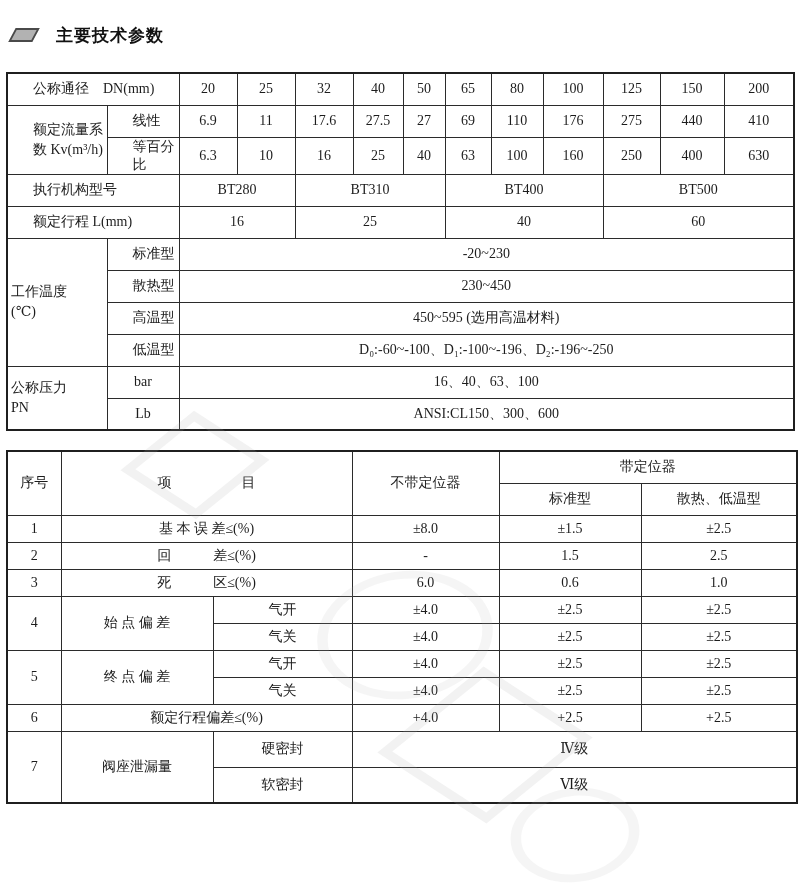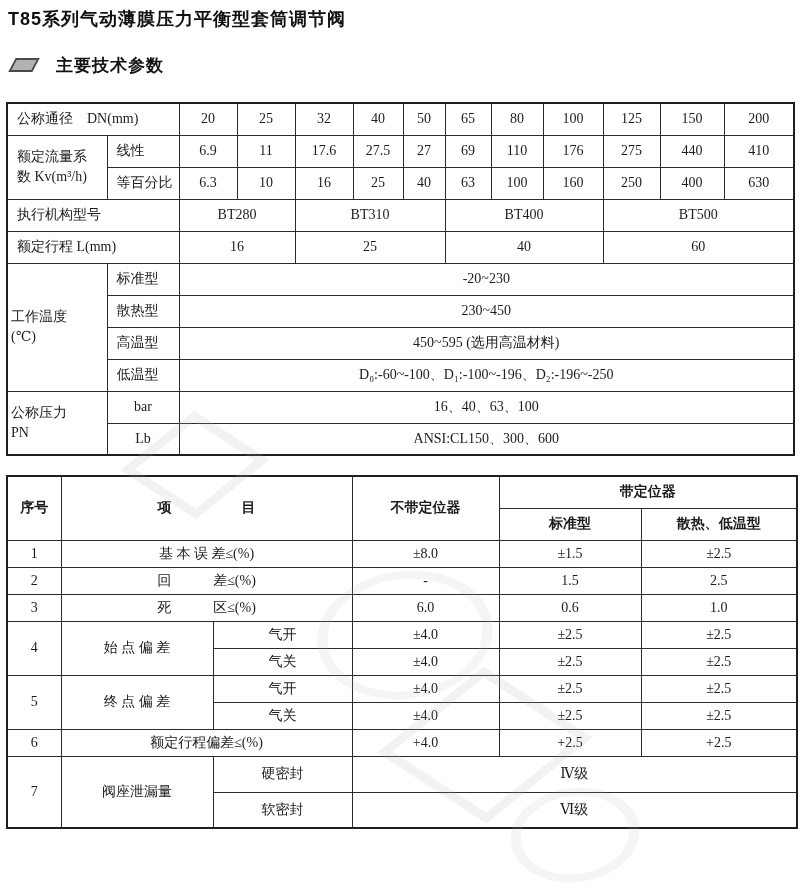--- a/index.html
+++ b/index.html
@@ -55,25 +55,25 @@
     border: 1px solid #2b2b2b;
     font-size: 14px;
     text-align: center;
     padding: 0 3px;
     color: #1c1c1c;
     overflow: hidden;
   }
   .t1 { margin: 28px 0 0 6px; width: 787px; }
   .t1 td { height: 32px; }
   .t2 { margin: 19px 0 0 6px; width: 790px; }
-  .t2 td.hd { height: 32px; font-weight: bold; }
+  .t2 td.hd { height: 32px; }
   .t2 td.dr { height: 27px; }
   .t2 td.lg { height: 36px; }
 
-  .lbl { text-align: left; padding-left: 9px; }
+  .lbl { text-align: left; padding-left: 25px; }
   .pre { white-space: pre-line; line-height: 1.4; padding-top: 2px; padding-bottom: 2px; }
   .ctr { text-align: left; padding-left: 3px; }
 
   
   .watermark { position: absolute; inset: 0; pointer-events: none; }
   .wm {
     position: absolute;
     border: 9px solid rgba(175,175,175,0.16);
     transform: rotate(33deg) skewX(-18deg);
   }
@@ -84,21 +84,20 @@
 
 <div class="page">
 
   <div class="watermark">
     <div class="wm" style="left:150px; top:420px; width:90px; height:90px;"></div>
     <div class="wm arc" style="left:330px; top:560px; width:150px; height:150px;"></div>
     <div class="wm" style="left:420px; top:680px; width:130px; height:130px;"></div>
     <div class="wm arc" style="left:520px; top:780px; width:110px; height:110px;"></div>
   </div>
 
-  <div class="doc-title">T85系列气动薄膜压力平衡型套筒调节阀</div>
 
   <div class="section">
     <div class="bullet"></div>
     <div class="sec-label">主要技术参数</div>
   </div>
 
   <table class="t1">
     <colgroup>
       <col style="width:100px">
         <col style="width:72px">

